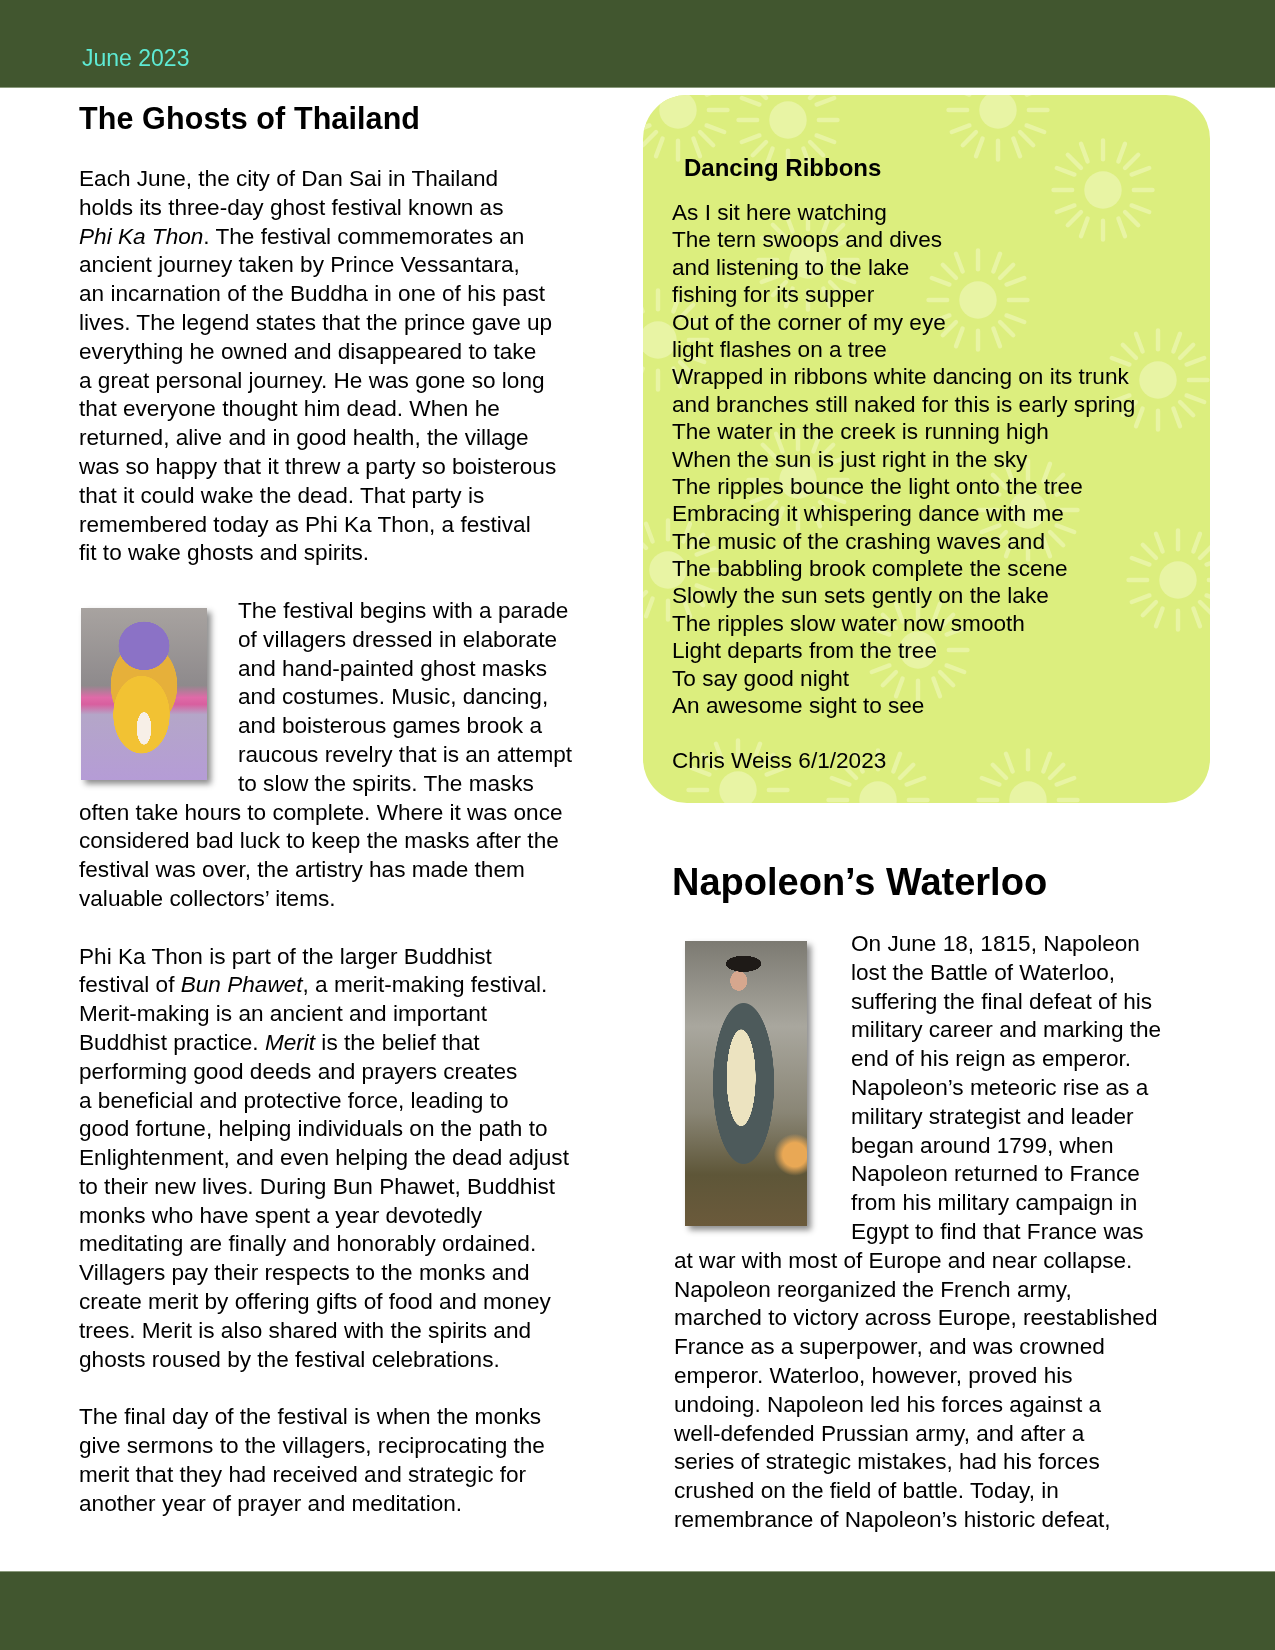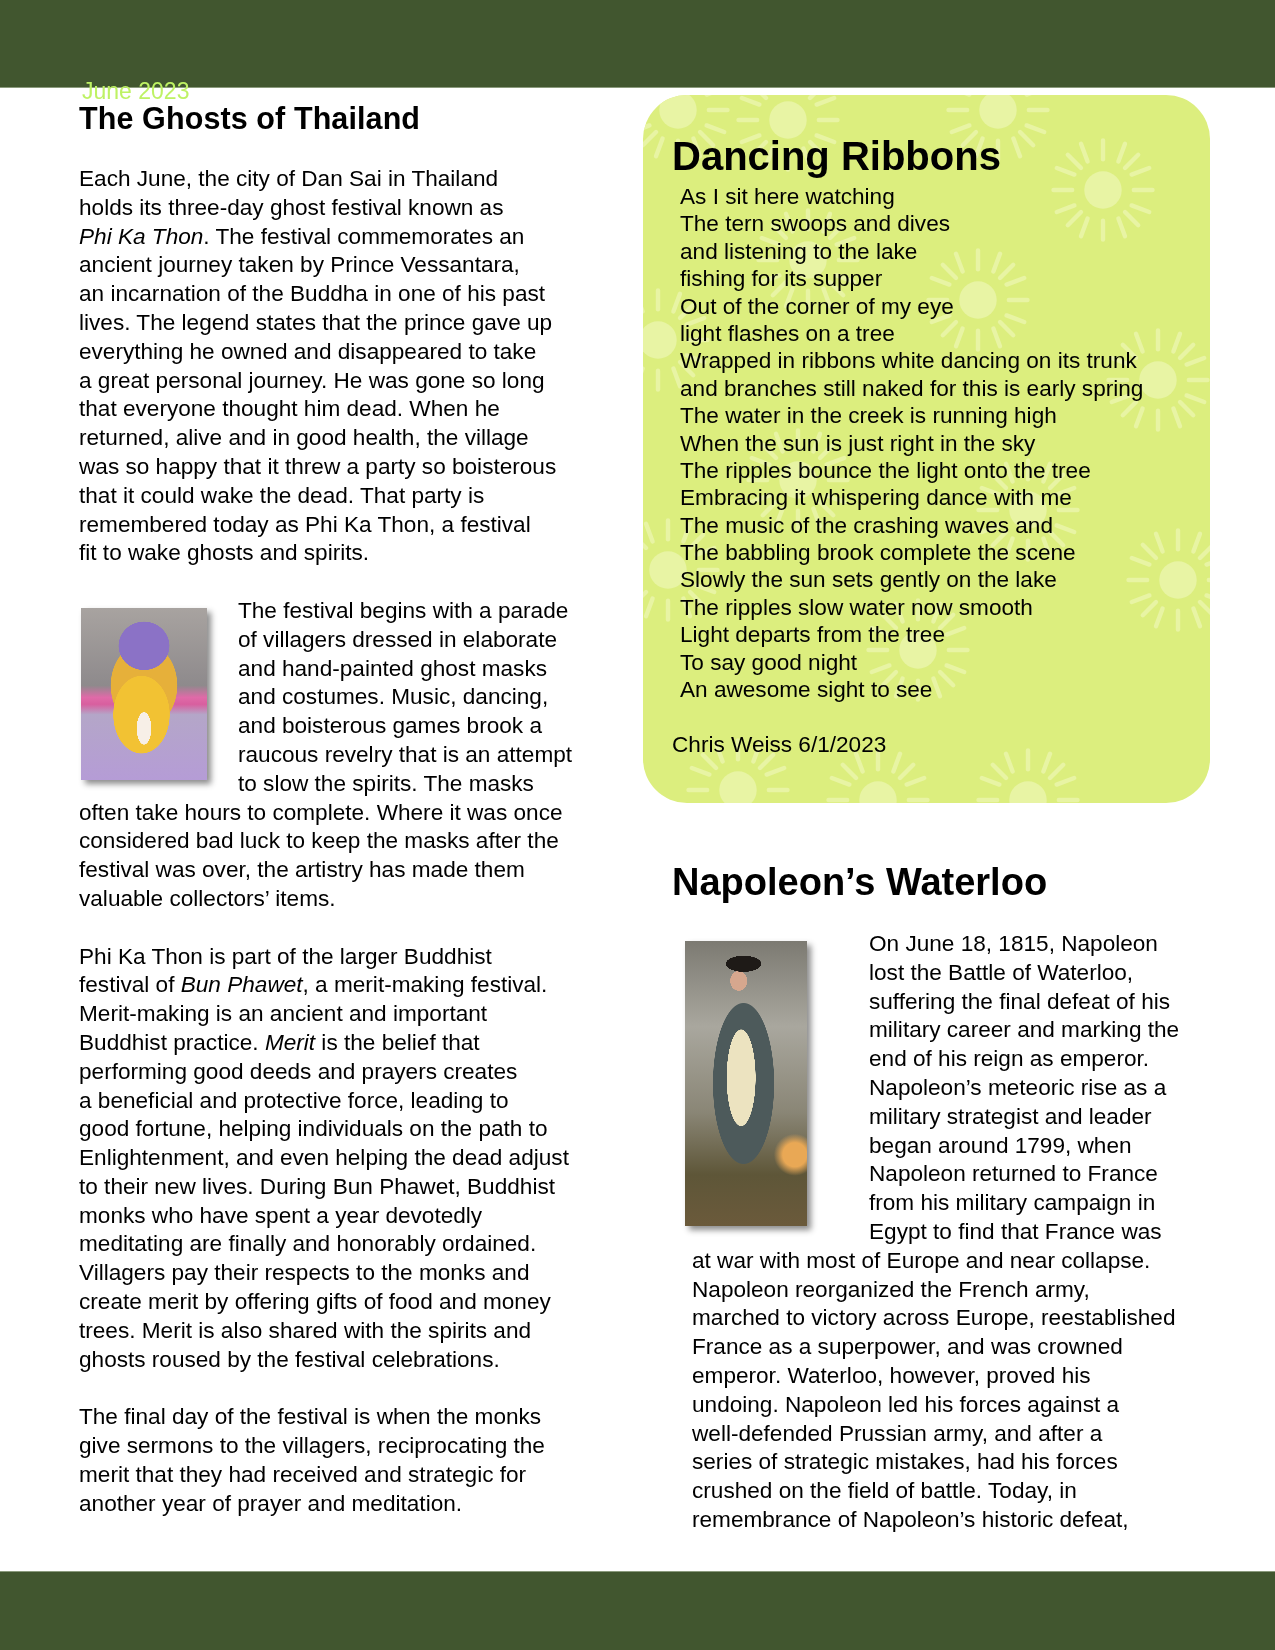--- a/index.html
+++ b/index.html
@@ -5,23 +5,22 @@
   html, body { margin: 0; padding: 0; }
   body {
     width: 1275px; height: 1650px; position: relative; overflow: hidden;
     background: #ffffff; font-family: "Liberation Sans", sans-serif; color: #000;
   }
   .header-bar {
     position: absolute; left: 0; top: 0; width: 1275px; height: 87px;
     background: #41562f; border-bottom: 1px solid #8a9a7c;
   }
   .header-date {
-    position: absolute; left: 82px; top: 44px; font-size: 23px; color: #bef264;
+    position: absolute; left: 82px; top: 44px; font-size: 23px; color: #5eead4;
     line-height: 28px;
-    margin-top: 33px;
   }
   .footer-bar {
     position: absolute; left: 0; top: 1571px; width: 1275px; height: 79px;
     background: #41562f; border-top: 1px solid #8a9a7c;
   }
   .col-left {
     position: absolute; left: 79px; top: 96px; width: 560px;
   }
   h1.article-title {
     margin: 0; font-size: 30.5px; font-weight: bold; line-height: 44px; letter-spacing: 0.1px;
@@ -55,32 +54,32 @@
   }
   .poem-box {
     position: absolute; left: 643px; top: 95px; width: 567px; height: 708px;
     background-color: #dcee7e; border-radius: 44px; overflow: hidden;
   }
   .sun { position: absolute; width: 110px; height: 110px; }
   .poem-content {
     position: absolute; left: 29px; top: 42px; width: 540px;
   }
   h2.poem-title {
-    margin: 0; font-size: 40px; font-weight: bold; line-height: 38px;
-  }
-  .poem-lines { margin: 8px; font-size: 22.6px; line-height: 27.4px; white-space: nowrap; }
+    margin: 12px; font-size: 24px; font-weight: bold; line-height: 38px;
+  }
+  .poem-lines { margin: 0; font-size: 22.6px; line-height: 27.4px; white-space: nowrap; }
   .poem-lines .ln { display: block; height: 27.4px; }
   .poem-author { margin-top: 27.4px; font-size: 22.6px; line-height: 27.4px; }
   .col-right-article {
     position: absolute; left: 672px; top: 862px; width: 560px;
   }
   h1.nap-title {
     margin: 0; font-size: 38px; font-weight: bold; line-height: 40px;
   }
-  .nap-body { position: absolute; left: 692px; top: 930px; width: 560px; height: 610px; overflow: hidden;
+  .nap-body { position: absolute; left: 674px; top: 930px; width: 560px; height: 610px; overflow: hidden;
     font-size: 22.6px; line-height: 28.8px; white-space: nowrap; }
   .nap-body .ln { display: block; height: 28.8px; }
   .indent-mask { padding-left: 159px; }
   .indent-nap { padding-left: 177px; }
   .clip-last { height: 12px !important; overflow: hidden; }
 </style>
 </head>
 <body>
 
 <div class="header-bar">

